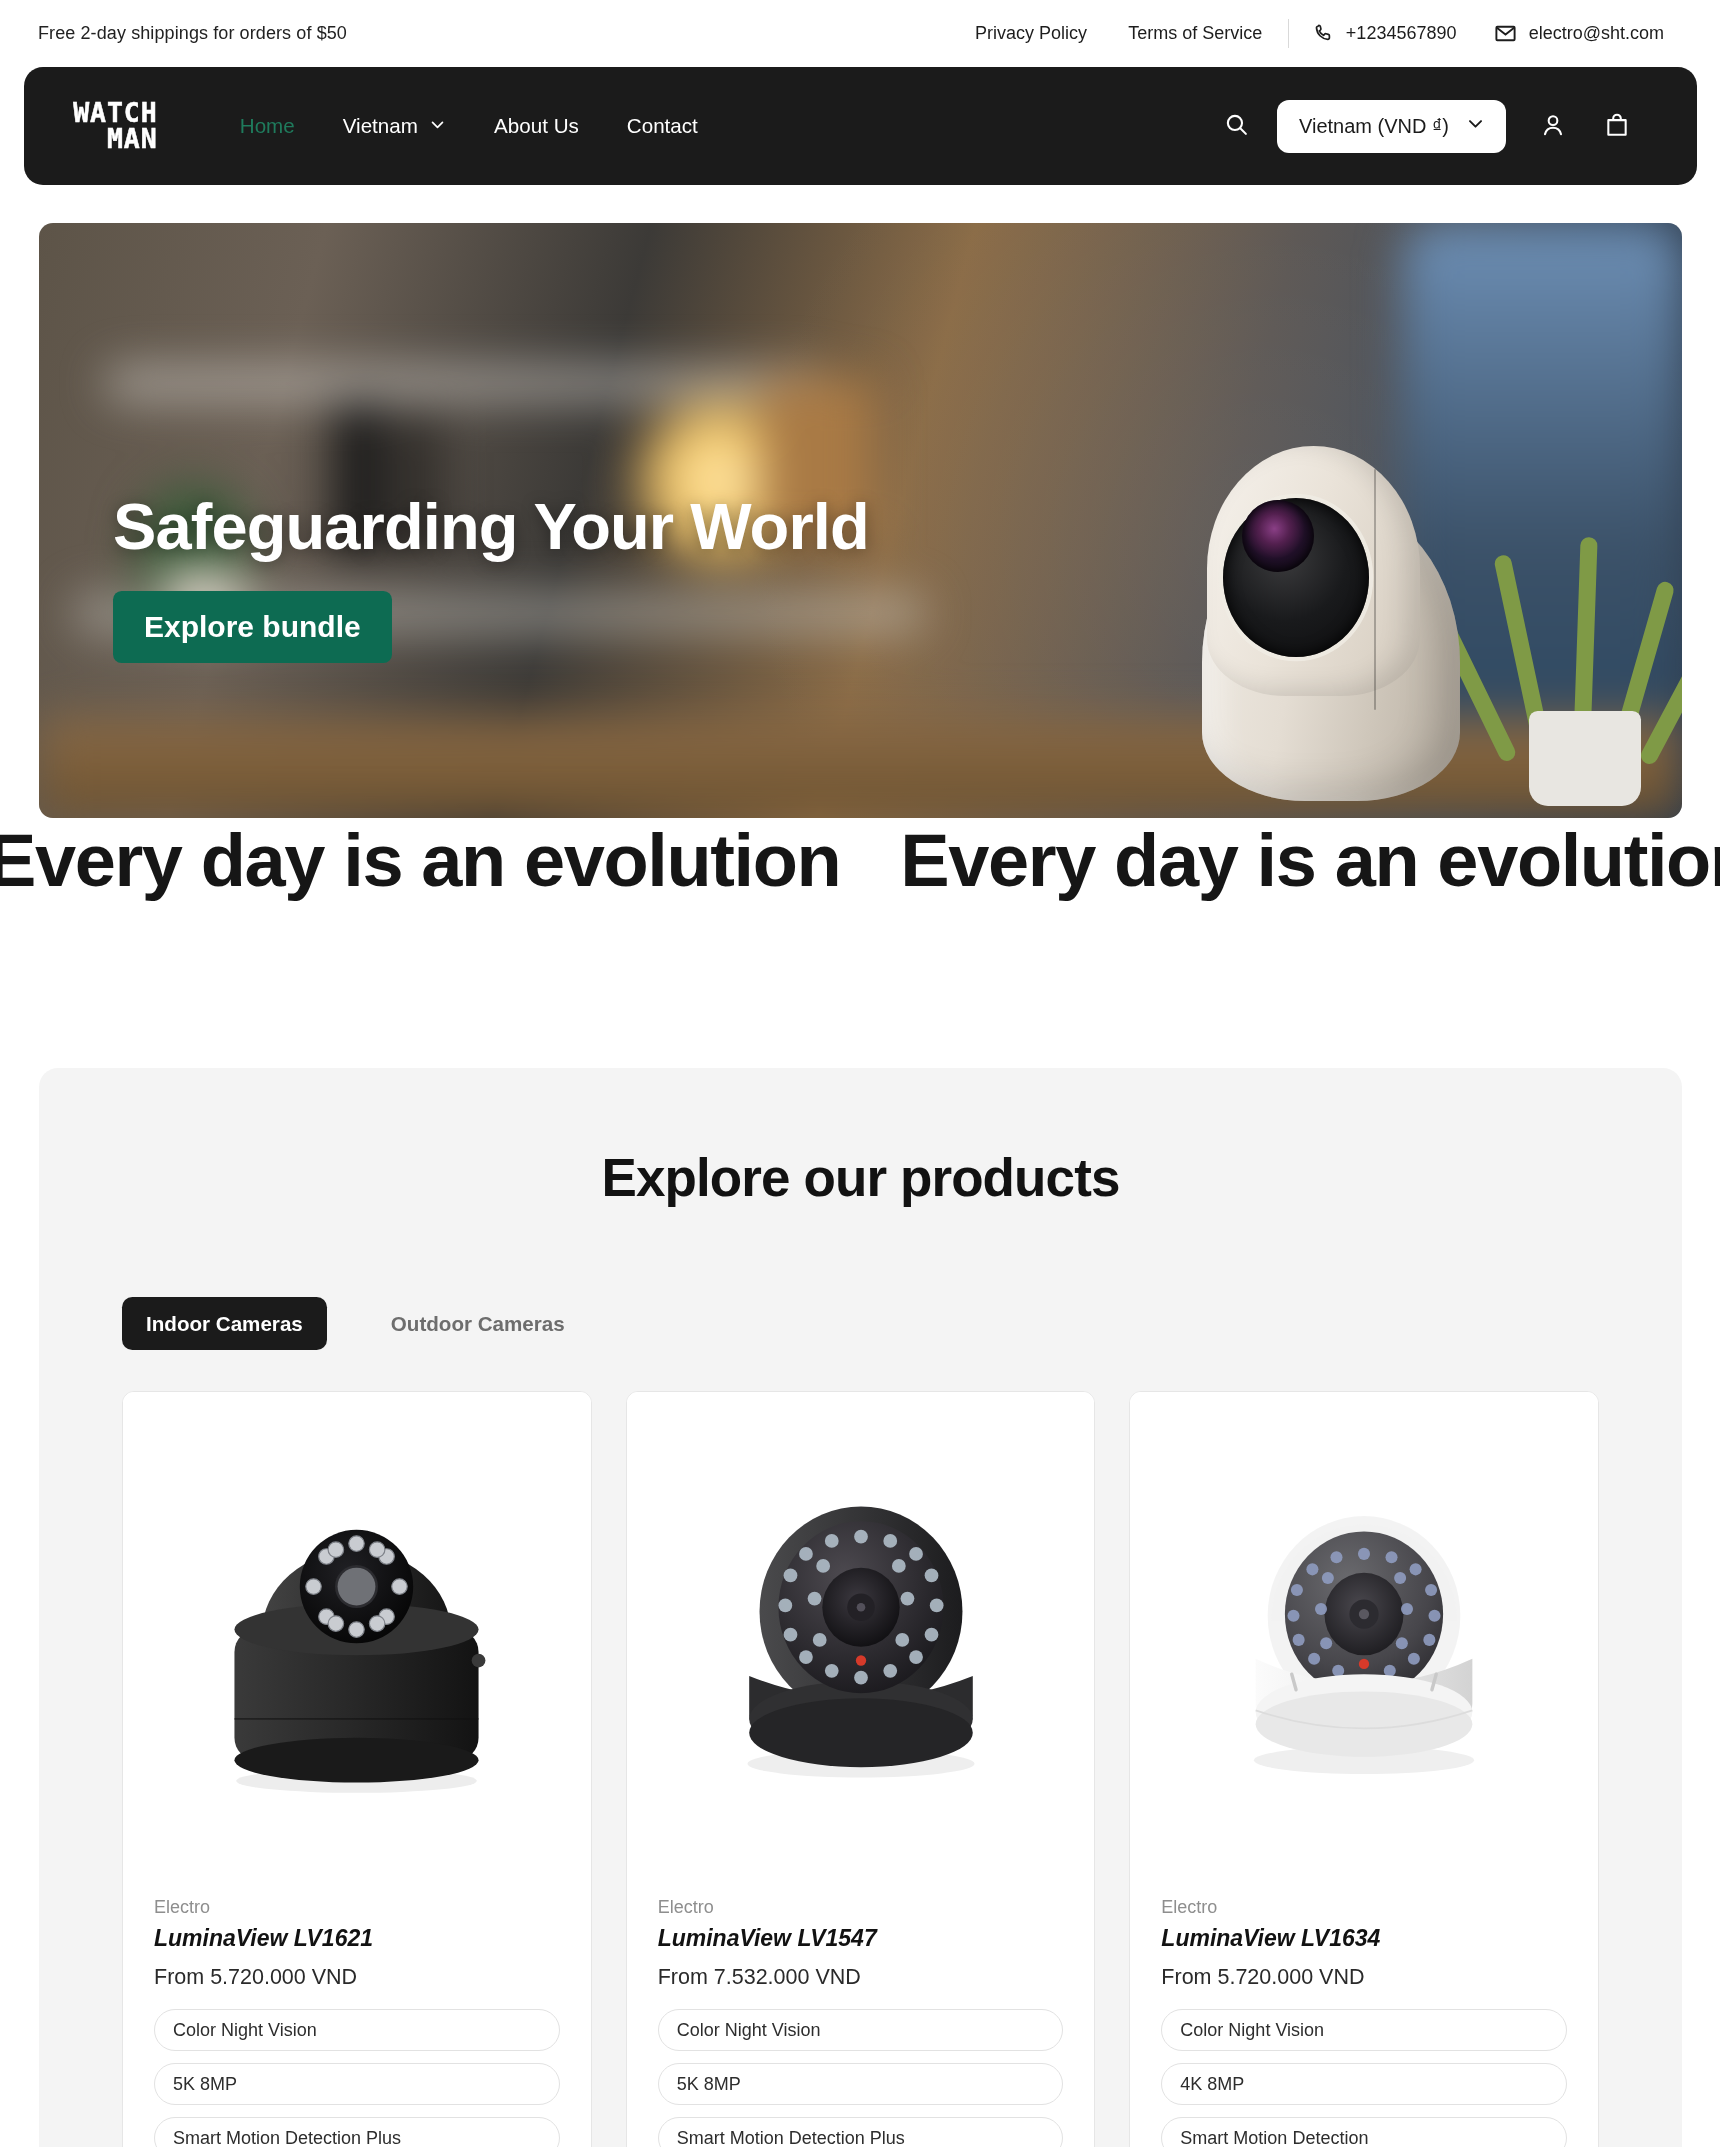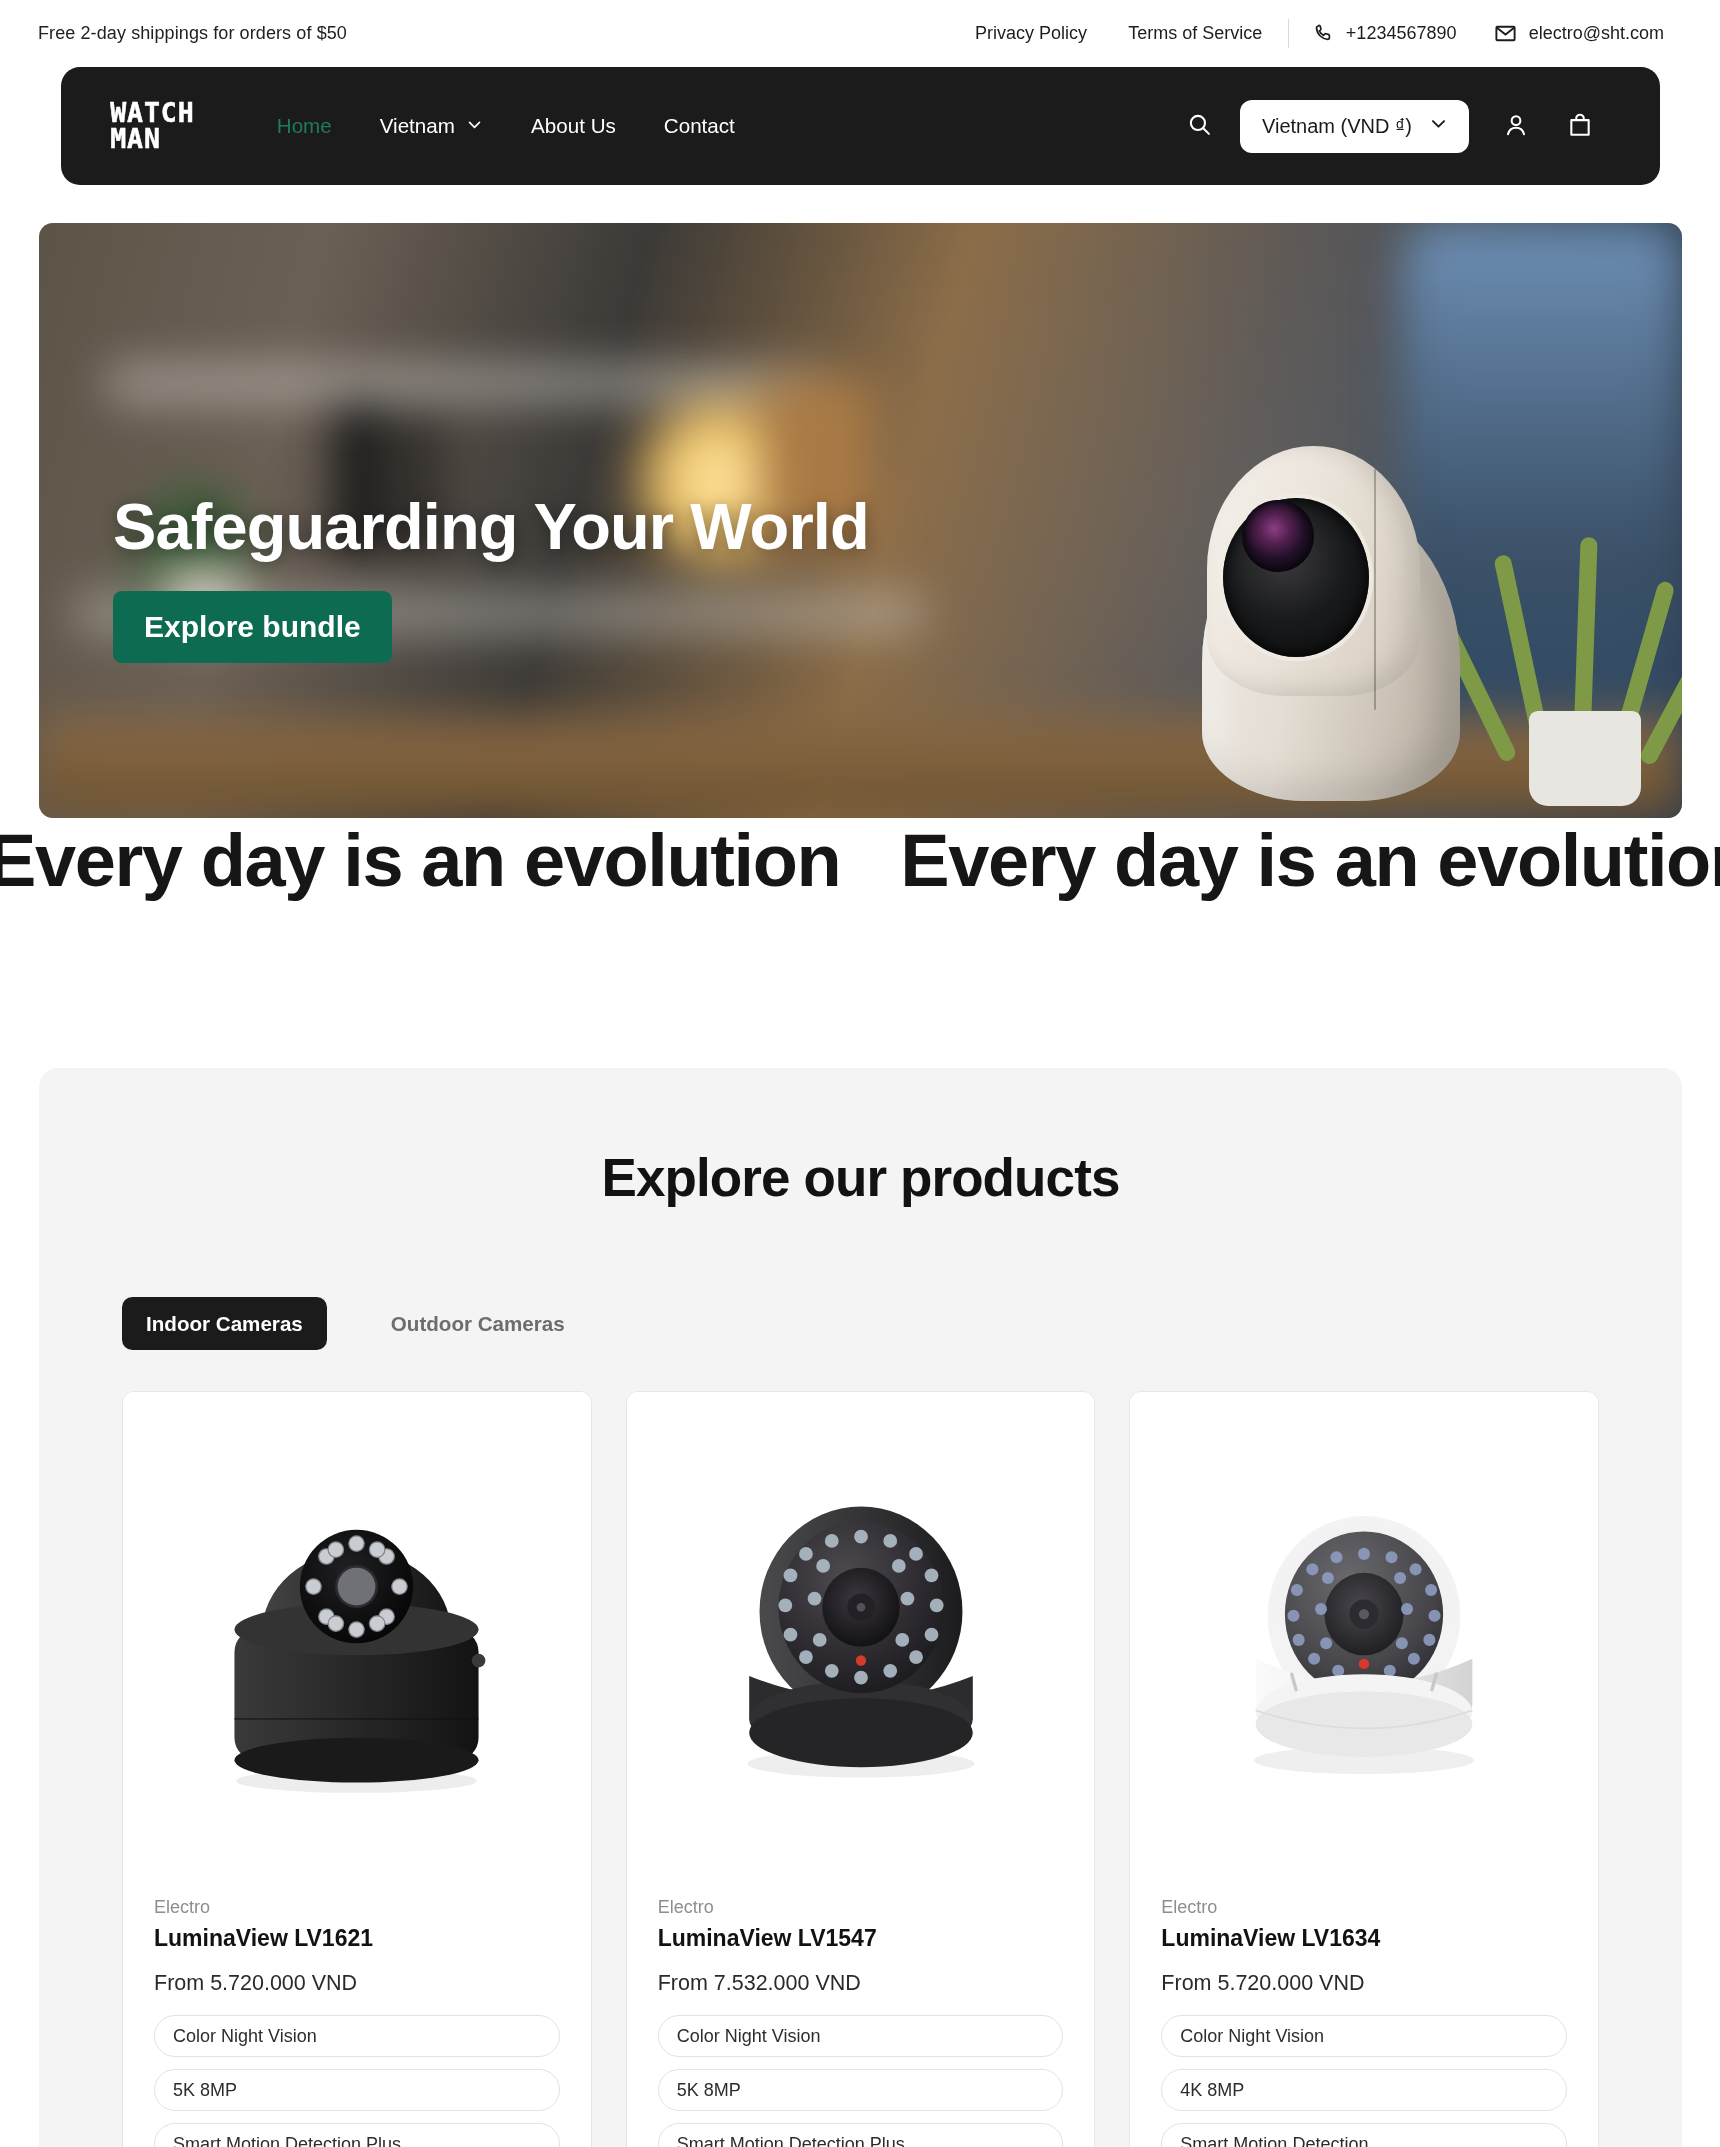--- a/index.html
+++ b/index.html
@@ -21,21 +21,21 @@
   .announce-left { font-size: 18px; color:#222; letter-spacing:0.1px; }
   .announce-right { display:flex; align-items:center; gap: 0; }
   .announce-right a, .announce-right span.lnk {
     font-size: 18px; color:#1d1d1d; text-decoration:none; padding: 0 20.6px;
   }
   .ann-sep { width:0.9px; height:29px; background:#d9d9d9; margin:0 5.2px; }
   .ann-item { display:flex; align-items:center; gap:11.2px; padding:0 19px; font-size:18px; color:#1d1d1d; }
   .ann-item svg { display:block; }
 
   
-  .header-wrap { padding: 0 61px; }
+  .header-wrap { padding: 0 24px; text-align: right; }
   .header {
     height: 118px; background:#1b1b1b; border-radius: 19px;
     display:flex; align-items:center; padding: 0 48px 0 50px;
   }
   .logo {
     color:#fff; font-family:"DejaVu Sans Mono", monospace; font-weight:700;
     font-size: 26px; line-height: 1.0; letter-spacing: 0.9px;
     -webkit-text-stroke: 0.5px #fff;
     transform: scaleX(1.02);
   }
@@ -150,21 +150,21 @@
   .card {
     flex: 1 1 0; background:#fff; border:0.9px solid #e6e6e6; border-radius: 12px;
     overflow:hidden; padding-bottom: 8.6px;
   }
   .card-media {
     height: 482px; display:flex; align-items:center; justify-content:center;
     background:#fff; position:relative;
   }
   .card-body { padding: 22.4px 31px 8.6px 31px; }
   .vendor { font-size:18px; color:#8e8e8e; margin-bottom: 7.7px; }
-  .ptitle { font-size:23px; font-weight:700; color:#121212; margin-bottom: 19px; }
+  .ptitle { font-size:23px; font-weight:700; color:#121212; margin-bottom: 13px; font-style: italic; }
   .pprice { font-size:21.5px; color:#2a2a2a; margin-bottom: 19px; }
   .tags { display:flex; flex-wrap:wrap; gap: 12px 13.8px; flex-direction: column; }
   .tag {
     border:0.9px solid #e2e2e2; border-radius: 860px; padding: 9.5px 18px;
     font-size: 18px; color:#2d2d2d; background:#fff; white-space:nowrap;
   }
 
   
   .cam-svg { display:block; }
 </style>

